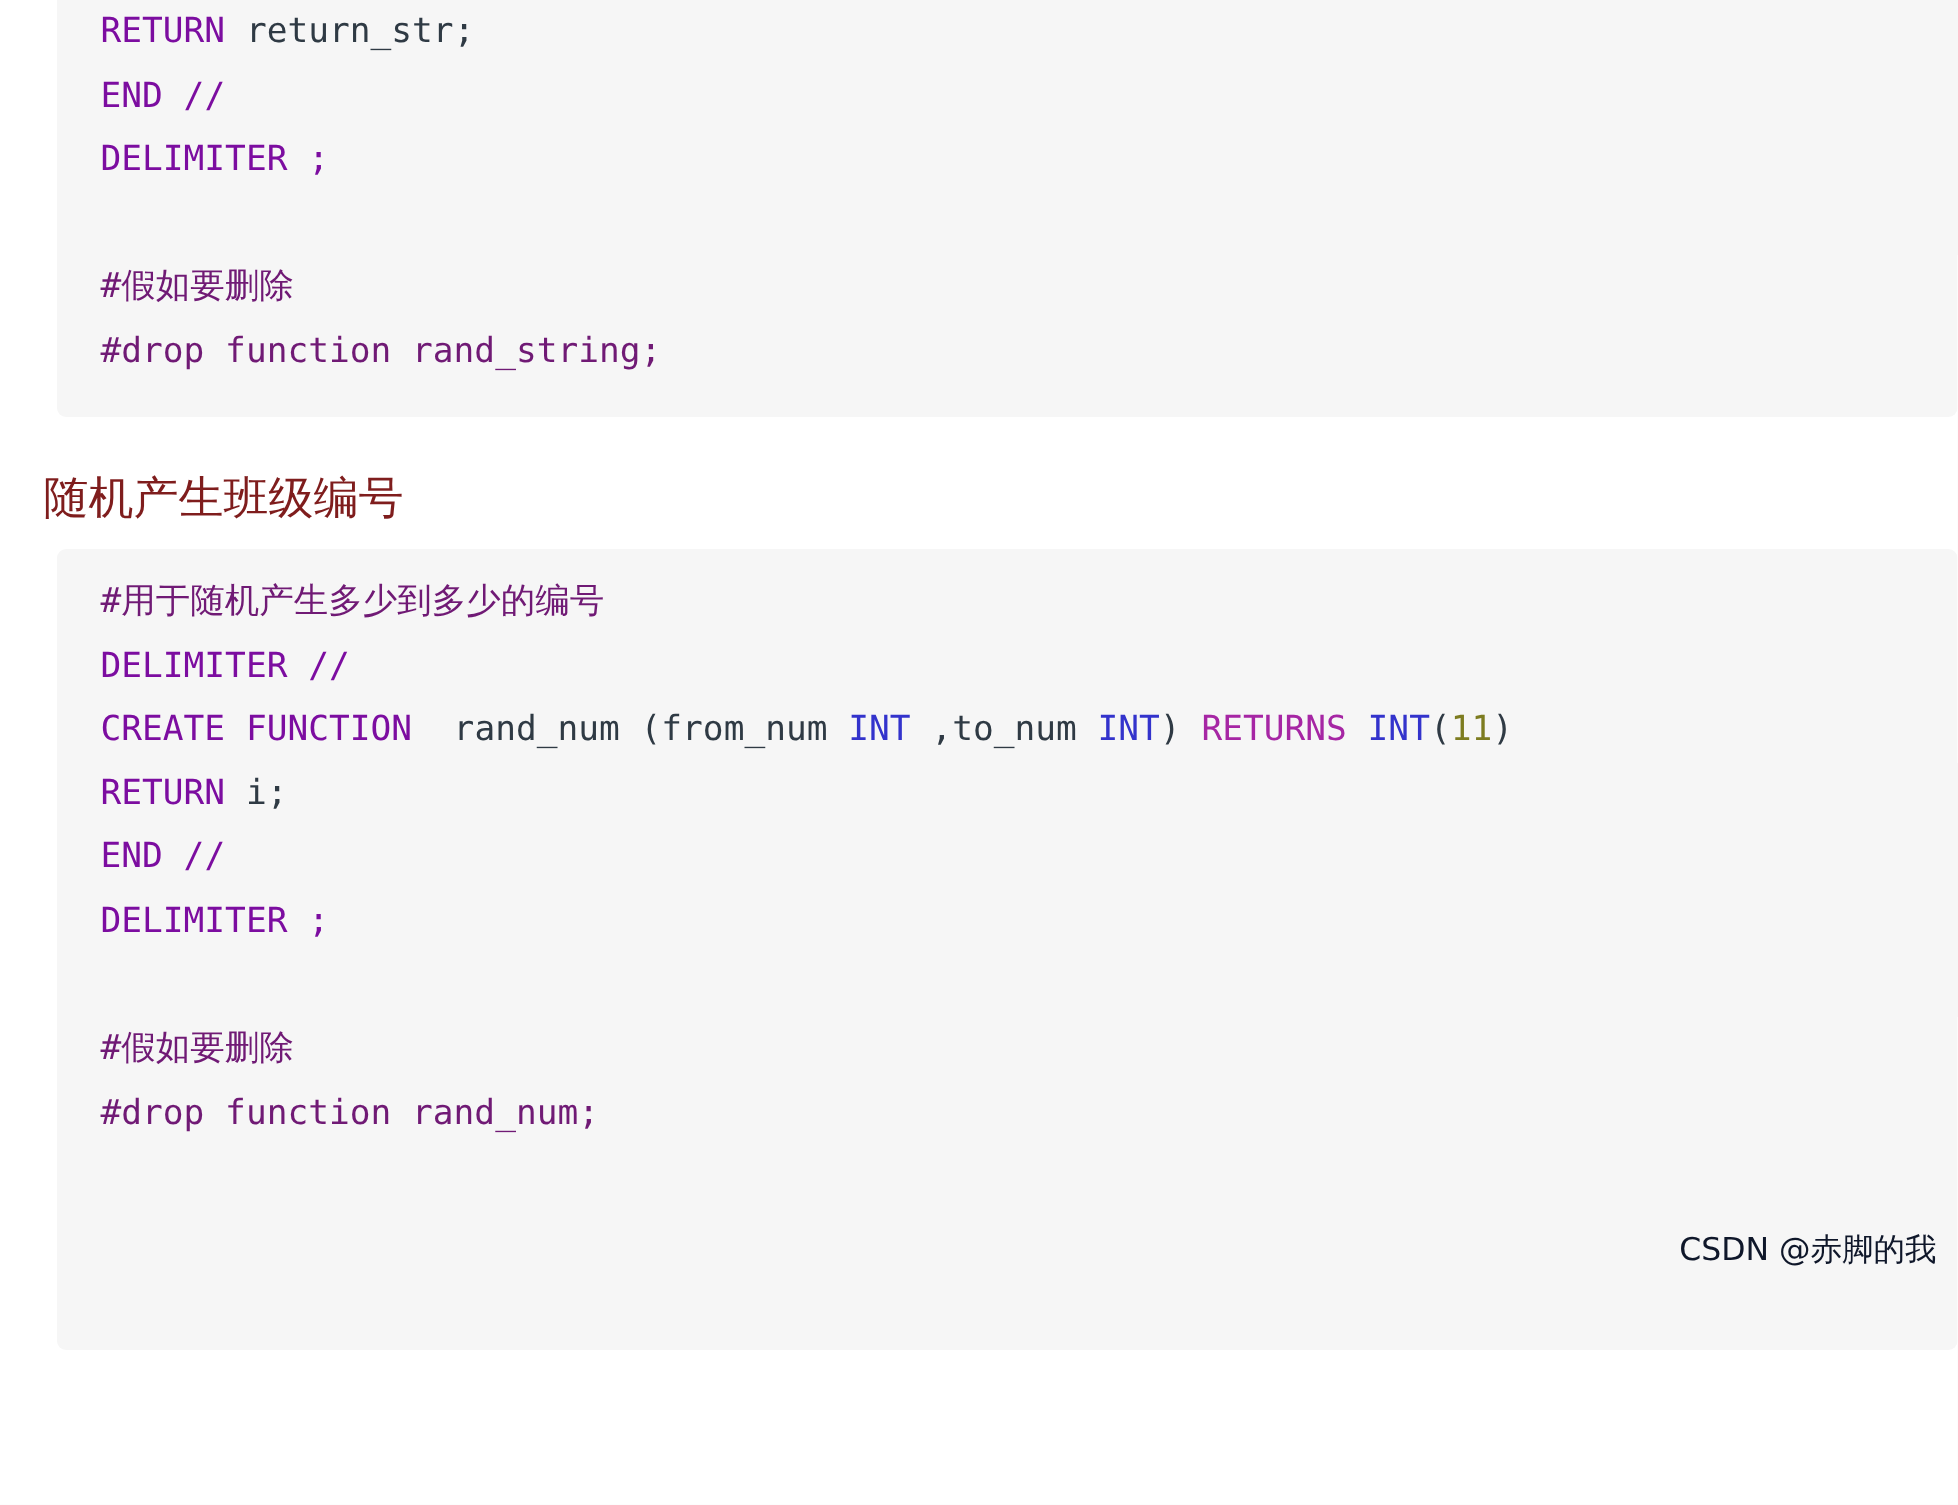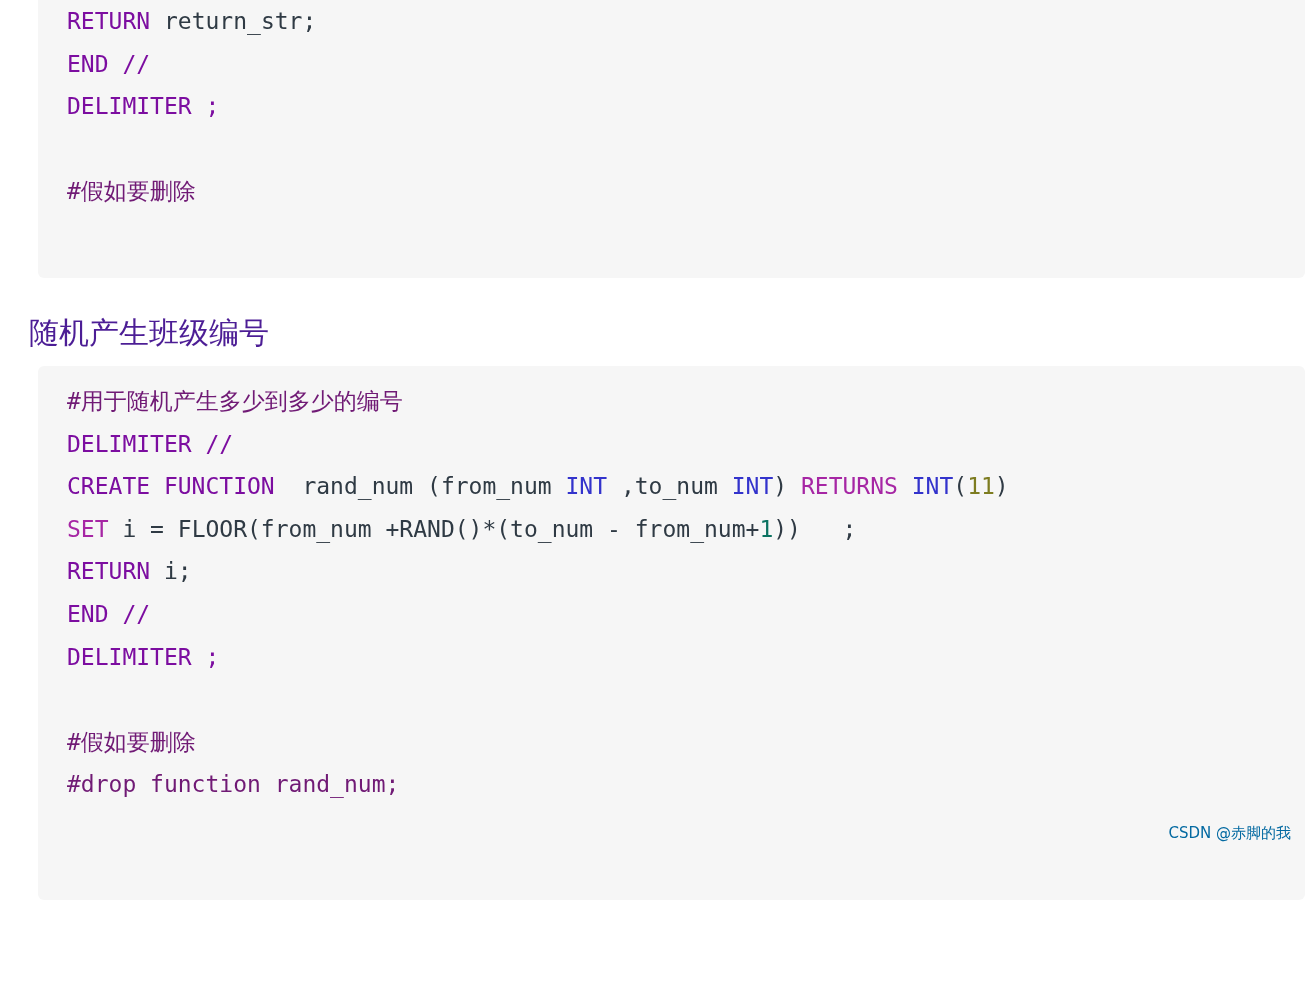--- a/index.html
+++ b/index.html
@@ -55,21 +55,21 @@
   .cmt   { color: #701a75; }   
   .plain { color: #2f3a44; }   
 
   
   .heading-plain {
     position: absolute;
     left: 29px;
     font-family: "DejaVu Sans", "Liberation Sans", sans-serif;
     font-size: 30px;
     line-height: 36px;
-    color: #4c1d95;
+    color: #7f1d1d;
     font-weight: 400;
     white-space: pre;
   }
 
   
   .heading-red {
     position: absolute;
     left: 29px;
     font-family: "DejaVu Sans", "Liberation Sans", sans-serif;
     font-size: 25px;
@@ -78,47 +78,47 @@
     font-weight: 700;
     white-space: pre;
   }
 
   
   .watermark {
     position: absolute;
     right: 14px;
     bottom: 8px;
     font-family: "DejaVu Sans", "Liberation Sans", sans-serif;
-    font-size: 15px;
+    font-size: 21px;
     line-height: 22px;
-    color: #0369a1;
+    color: #0f172a;
     white-space: pre;
     user-select: none;
   }
 </style>
 </head>
 <body>
 
 <div class="page">
 
   <div class="code-block" id="code-block-1" style="top:-14px; width:1267px; height:292px;">
       <div class="code-line"><span class="kw">RETURN</span><span class="plain"> </span><span class="plain">return_str;</span></div>
       <div class="code-line"><span class="kw">END</span><span class="plain"> </span><span class="kw">//</span></div>
       <div class="code-line"><span class="kw">DELIMITER</span><span class="kw"> ;</span></div>
       <div class="code-line blank">&nbsp;</div>
       <div class="code-line"><span class="cmt">#假如要删除</span></div>
+      <div class="code-line"><span class="cmt">#drop function rand_string;</span></div>
     </div>
 
   <div class="heading-plain" style="top:315px;">随机产生班级编号</div>
 
   <div class="code-block" id="code-block-2" style="top:366px; width:1267px; height:534px;">
       <div class="code-line"><span class="cmt">#用于随机产生多少到多少的编号</span></div>
       <div class="code-line"><span class="kw">DELIMITER</span><span class="kw"> //</span></div>
       <div class="code-line"><span class="kw">CREATE FUNCTION</span><span class="plain">  rand_num (from_num </span><span class="type">INT</span><span class="plain"> ,to_num </span><span class="type">INT</span><span class="plain">) </span><span class="kw2">RETURNS</span><span class="plain"> </span><span class="type">INT</span><span class="plain">(</span><span class="num2">11</span><span class="plain">)</span></div>
-      <div class="code-line"><span class="kw2">SET</span><span class="plain"> i = FLOOR(from_num +RAND()*(to_num - from_num+</span><span class="num">1</span><span class="plain">))   ;</span></div>
       <div class="code-line"><span class="kw">RETURN</span><span class="plain"> i;</span></div>
       <div class="code-line"><span class="kw">END</span><span class="plain"> </span><span class="kw">//</span></div>
       <div class="code-line"><span class="kw">DELIMITER</span><span class="kw"> ;</span></div>
       <div class="code-line blank">&nbsp;</div>
       <div class="code-line"><span class="cmt">#假如要删除</span></div>
       <div class="code-line"><span class="cmt">#drop function rand_num;</span></div>
     </div>
 
   <div class="heading-red" style="top:1007px;">步骤4：创建存储过程</div>
 

